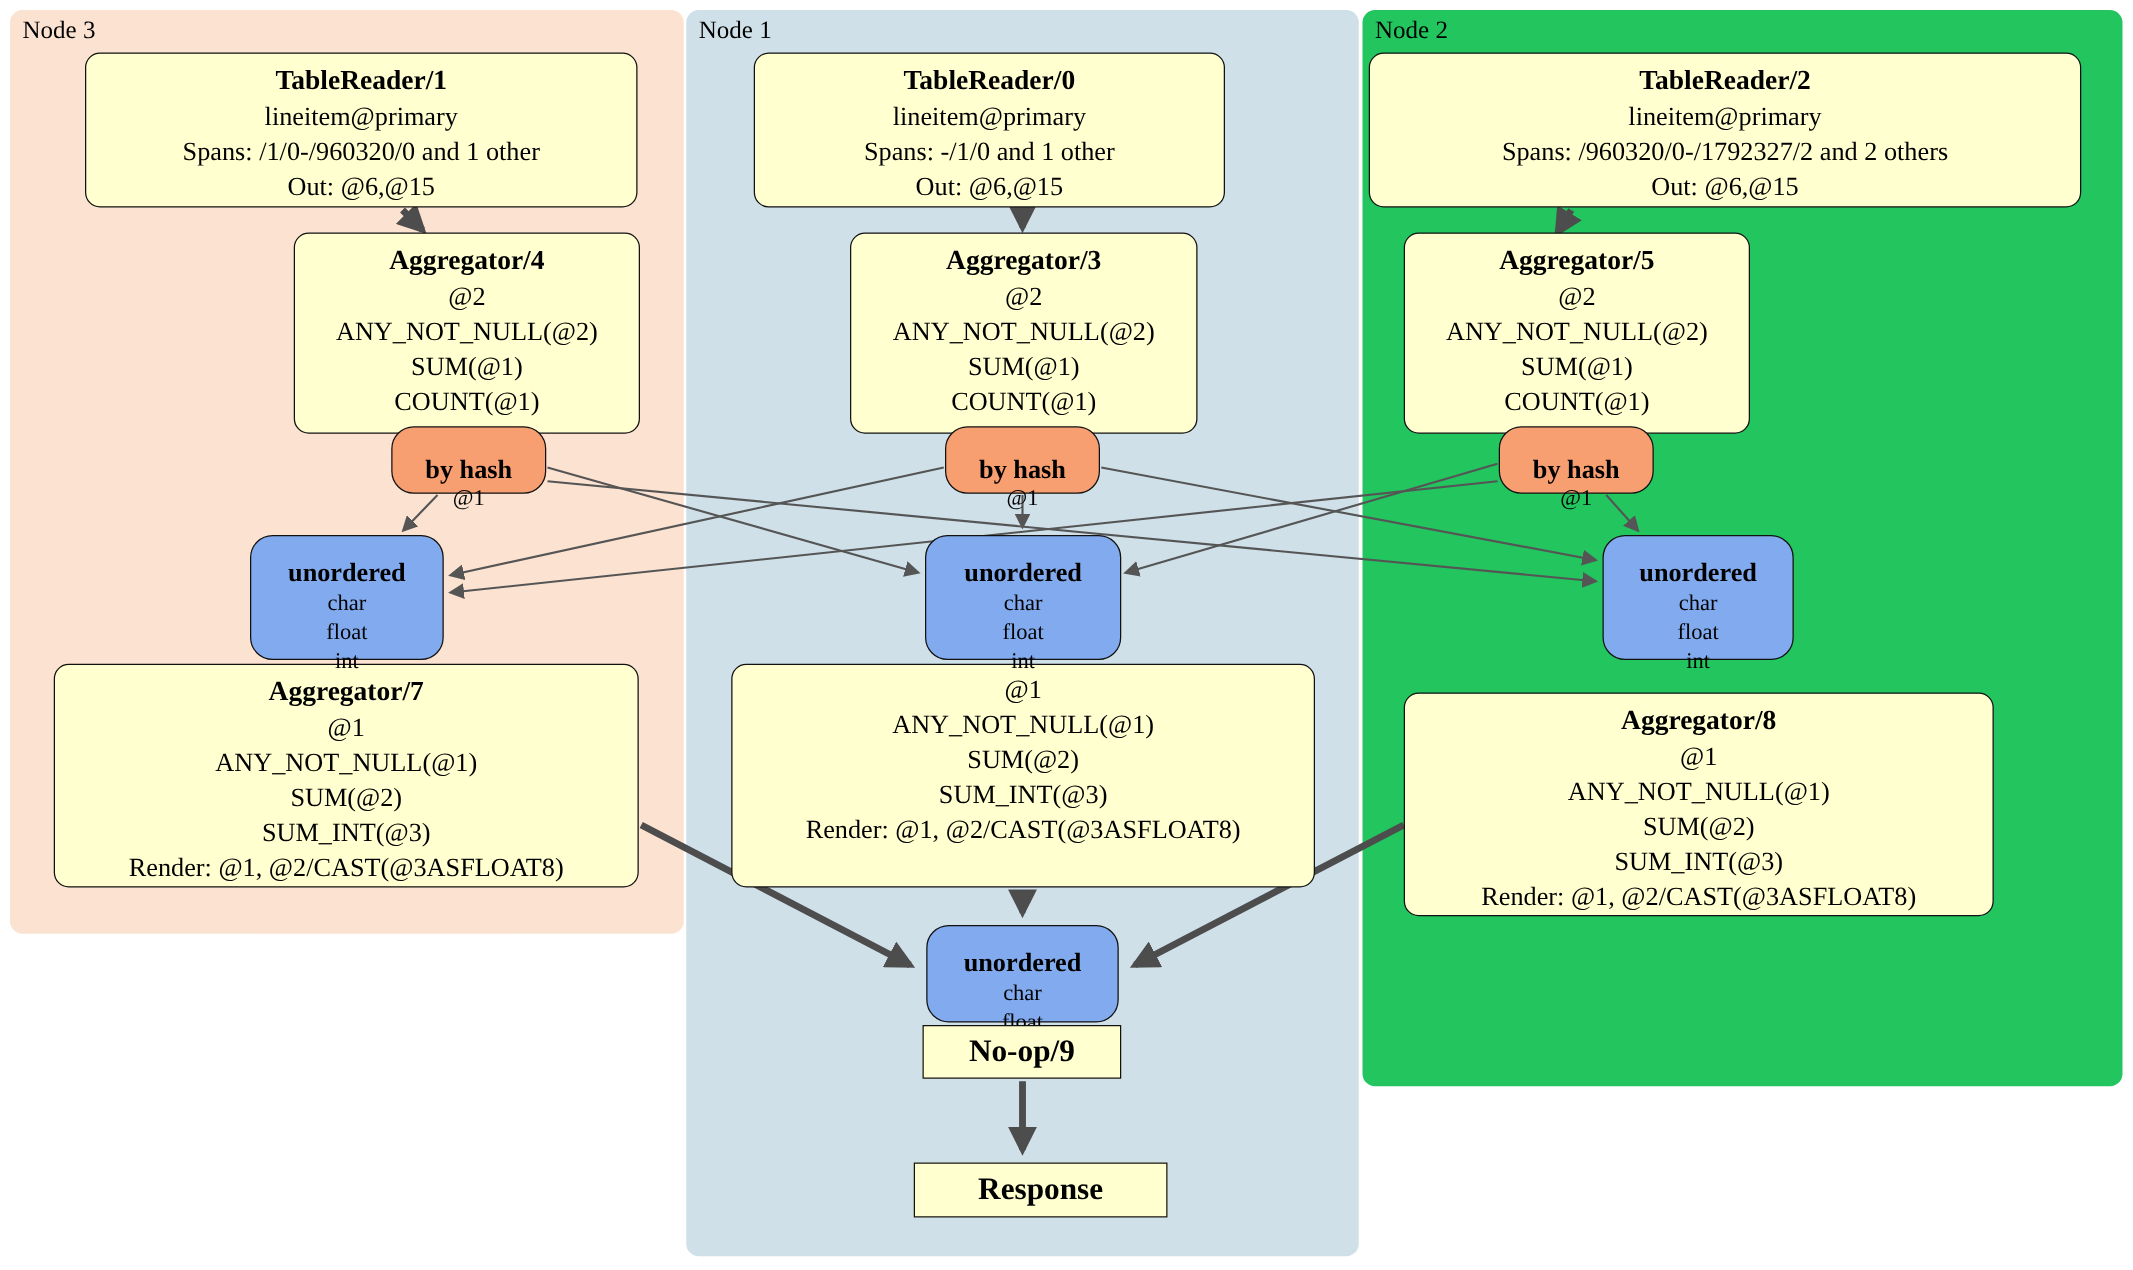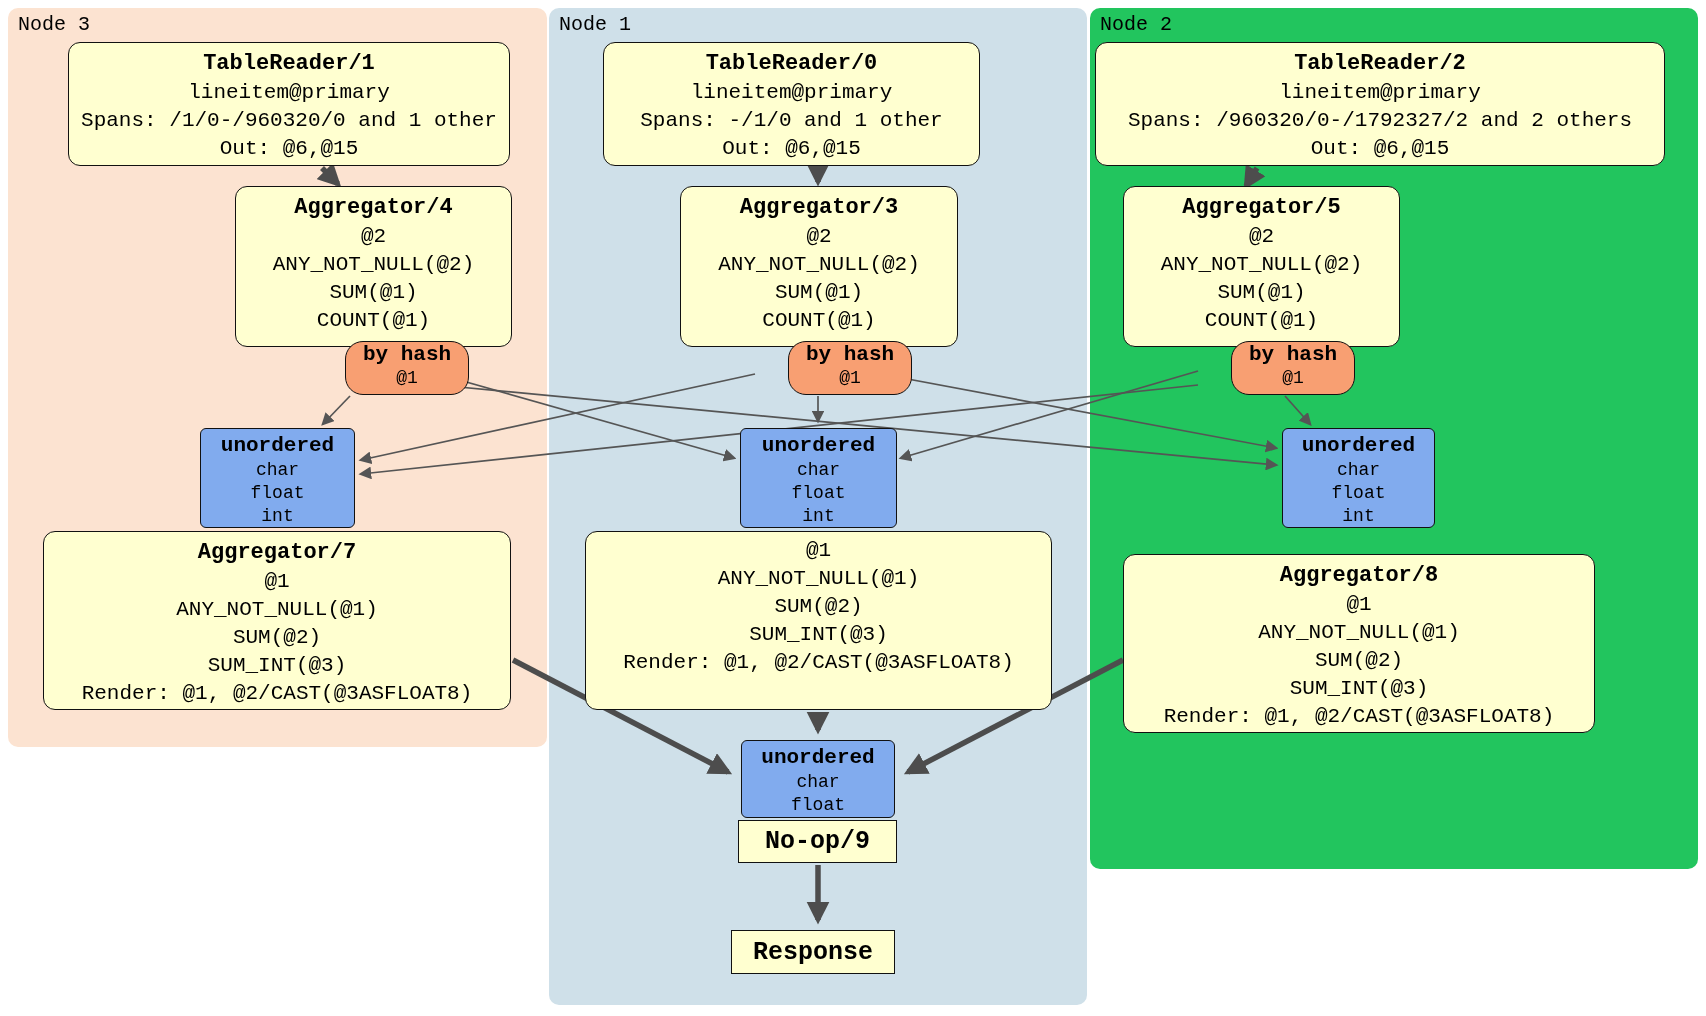--- a/index.html
+++ b/index.html
@@ -1,18 +1,18 @@
 <!DOCTYPE html>
 <html><head>
 <meta charset="utf-8">
 <style>
   html,body{margin:0;padding:0;background:#ffffff;}
   .stage{
     position:relative;width:1706px;height:1016px;overflow:hidden;
-    font-family:Liberation Mono, monospace;color:#000;
+    font-family:Liberation Serif, serif;color:#000;
   }
   
   .region{position:absolute;border-radius:10px;z-index:0;}
   #region-node3{left:8px;top:8px;width:539px;height:739px;background:#fce3d1;}
   #region-node1{left:549px;top:8px;width:538px;height:997px;background:#cfe0e9;}
   #region-node2{left:1090px;top:8px;width:608px;height:861px;background:#22c55e;}
   .region-label{position:absolute;left:10px;top:5px;font-size:20px;}
   
   svg.edges{position:absolute;left:0;top:0;z-index:1;}
   .thick{stroke:#4d4d4d;stroke-width:5.5;fill:none;}
@@ -22,29 +22,28 @@
     position:absolute;background:#ffffd0;border:1.6px solid #111;
     border-radius:12px;text-align:center;z-index:2;box-sizing:border-box;
     padding-top:5px;
   }
   .gnode .title{font-size:22px;font-weight:bold;line-height:31px;}
   .gnode .line{font-size:21px;line-height:28px;white-space:nowrap;}
   
   .router{
     position:absolute;background:#f89f72;border:1.6px solid #111;
     border-radius:18px;text-align:center;z-index:3;box-sizing:border-box;
-    padding-top:0;
-    margin-left:32px;
+    padding-top:20px;
   }
   .router .title{font-size:21px;font-weight:bold;line-height:26px;}
   .router .line{font-size:18px;line-height:21px;}
   .sync{
     position:absolute;background:#81abee;border:1.6px solid #111;
-    border-radius:6px;text-align:center;z-index:3;box-sizing:border-box;
-    padding-top:4px;
+    border-radius:18px;text-align:center;z-index:3;box-sizing:border-box;
+    padding-top:16px;
   }
   .sync .title{font-size:21px;font-weight:bold;line-height:26px;}
   .sync .line{font-size:18px;line-height:23px;}
   .simple{
     position:absolute;background:#ffffd0;border:1.6px solid #111;
     border-radius:0;text-align:center;z-index:3;box-sizing:border-box;
     display:flex;align-items:center;justify-content:center;
     font-size:25px;font-weight:bold;
   }
   
@@ -58,21 +57,21 @@
   #agg6{left:585px; top:531px;width:467px;height:179px;}
   #agg8{left:1123px;top:554px;width:472px;height:179px;}
   #bh3 {left:313px; top:341px;width:124px;height:54px;}
   #bh1 {left:756px; top:341px;width:124px;height:54px;}
   #bh5 {left:1199px;top:341px;width:124px;height:54px;}
   #u3  {left:200px; top:428px;width:155px;height:100px;}
   #u1  {left:740px; top:428px;width:157px;height:100px;}
   #u5  {left:1282px;top:428px;width:153px;height:100px;}
   #ufinal{left:741px;top:740px;width:154px;height:78px;}
   #noop{left:738px; top:820px;width:159px;height:43px;}
-  #response{left:731px;top:930px;width:164px;height:44px;}
+  #response{left:731px;top:930px;width:203px;height:44px;}
 </style>
 </head>
 <body>
 
 <div class="stage">
 
   <div class="region" id="region-node3">
     <div class="region-label">Node 3</div>
   </div>
   <div class="region" id="region-node1">

